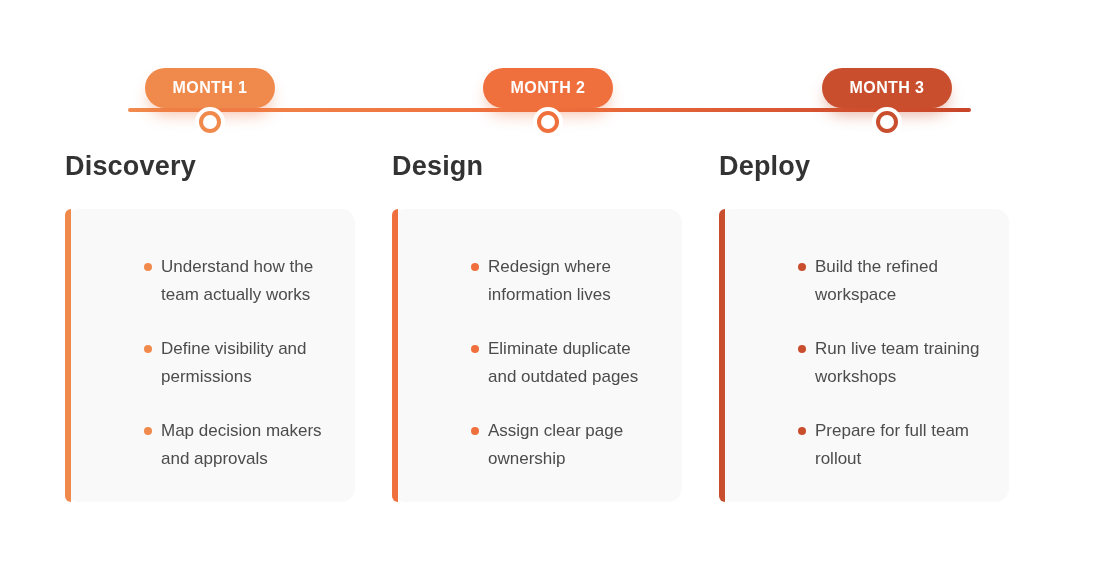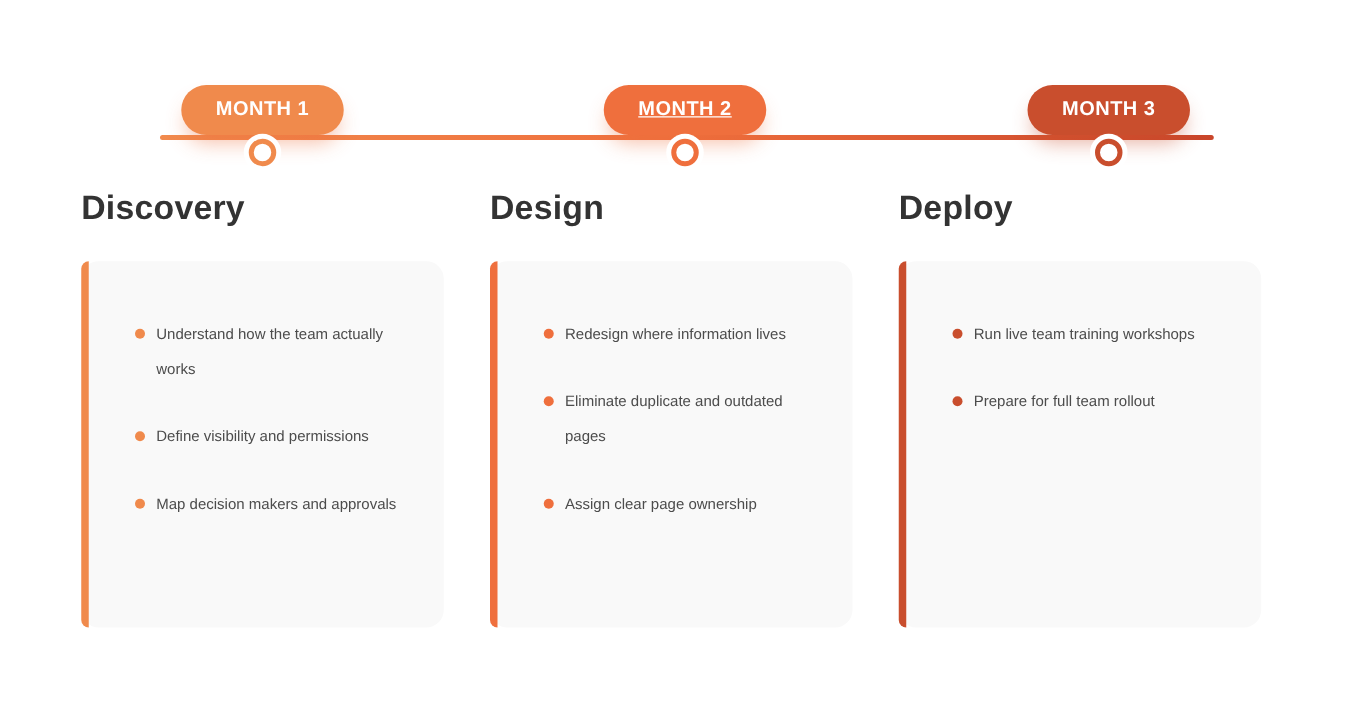--- a/index.html
+++ b/index.html
@@ -29,21 +29,21 @@
     width:130px; height:40px;
     border-radius:20px;
     display:flex; align-items:center; justify-content:center;
     color:#ffffff;
     font-size:16px;
     font-weight:bold;
     letter-spacing:0.4px;
     box-shadow:0 10px 16px -4px rgba(238,110,60,0.45);
   }
   .badge-1 { left:145px; background:var(--accent-1); }
-  .badge-2 { left:483px; background:var(--accent-2);text-decoration:underline; }
+  .badge-2 { left:483px; background:var(--accent-2); }
   .badge-3 { left:822px; background:var(--accent-3); box-shadow:0 10px 16px -4px rgba(201,78,45,0.45); }
 
   .timeline-node {
     position:absolute;
     top:111px;
     width:22px; height:22px;
     border-radius:50%;
     background:#ffffff;
     border-style:solid;
     border-width:4px;
@@ -85,24 +85,25 @@
     position:absolute;
     left:0; top:0; bottom:0;
     width:6px;
     background:var(--accent);
     border-radius:6px 0 0 6px;
   }
 
   .task-list { list-style:none; }
   .task-item {
     position:relative;
-    font-size:12px;
+    font-size:17px;
     line-height:28px;
     color:var(--body-color);
     margin-bottom:26px;
+    margin-left:36px;
   }
   .task-item::before {
     content:'';
     position:absolute;
     left:-17px; top:10px;
     width:8px; height:8px;
     border-radius:50%;
     background:var(--accent);
   }
 </style>
@@ -151,20 +152,21 @@
           <li class="task-item">Assign clear page ownership</li>
         </ul>
       </div>
     </div>
 
     <div class="col-3">
       <div class="phase-title">Deploy</div>
       <div class="phase-card">
         <div class="accent-bar"></div>
         <ul class="task-list">
+          <li class="task-item">Build the refined workspace</li>
           <li class="task-item">Run live team training workshops</li>
           <li class="task-item">Prepare for full team rollout</li>
         </ul>
       </div>
     </div>
 
   </div>
 </div>
 
 </body></html>

